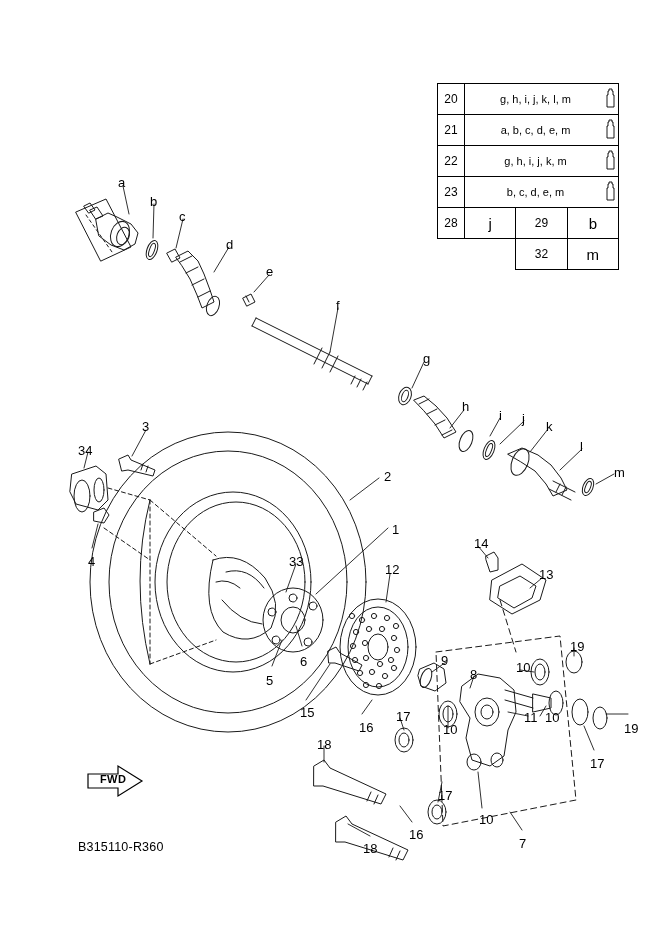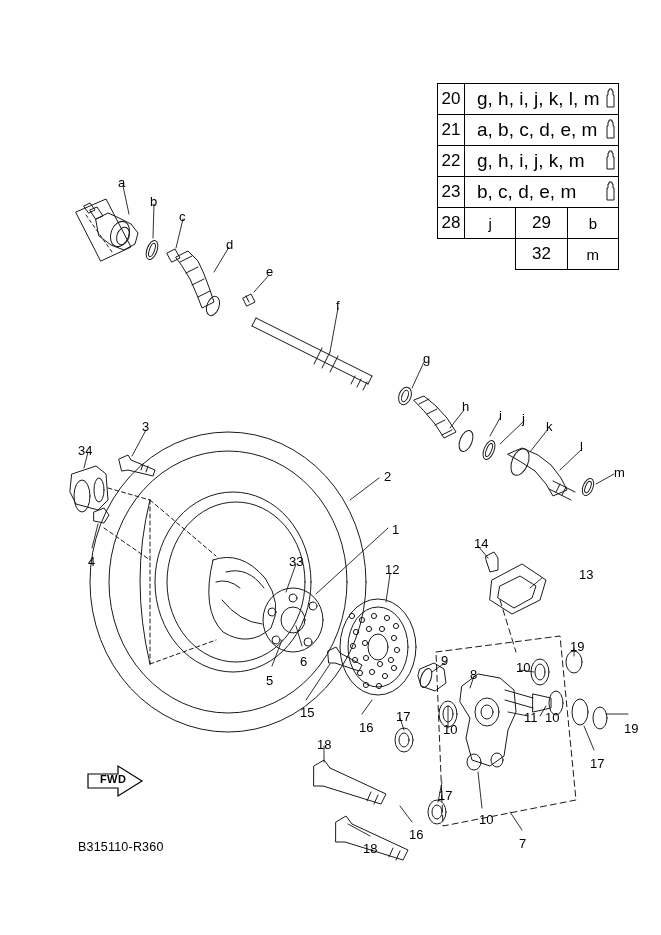--- a/index.html
+++ b/index.html
@@ -52,26 +52,26 @@
   .rhs-table td {
     border: 1px solid #000;
     font-size: 14px;
     padding: 0;
     height: 30px;
     vertical-align: middle;
   }
   .rhs-table td.num {
     width: 26px;
     text-align: center;
-    font-size: 17px;
+    font-size: 12px;
   }
   .rhs-table td.letters {
-    text-align: left;
-    padding-left: 12px;
-    font-size: 19px;
+    text-align: center;
+    padding-left: 4px;
+    font-size: 11px;
   }
   .rhs-table td.single {
     text-align: center;
     font-size: 15px;
   }
   .rhs-table td.blank { }
   .grease-cell {
     position: relative;
     padding-right: 16px !important;
   }
@@ -401,21 +401,21 @@
       <div class="lbl" style="left: 438px; top: 789px;">17</div>
       <div class="lbl" style="left: 590px; top: 757px;">17</div>
       <div class="lbl" style="left: 441px; top: 654px;">9</div>
       <div class="lbl" style="left: 470px; top: 668px;">8</div>
       <div class="lbl" style="left: 516px; top: 661px;">10</div>
       <div class="lbl" style="left: 545px; top: 711px;">10</div>
       <div class="lbl" style="left: 443px; top: 723px;">10</div>
       <div class="lbl" style="left: 479px; top: 813px;">10</div>
       <div class="lbl" style="left: 524px; top: 711px;">11</div>
       <div class="lbl" style="left: 519px; top: 837px;">7</div>
-      <div class="lbl" style="left: 539px; top: 568px; margin-left: 40px;">13</div>
+      <div class="lbl" style="left: 539px; top: 568px;">13</div>
       <div class="lbl" style="left: 474px; top: 537px;">14</div>
       <div class="lbl" style="left: 570px; top: 640px;">19</div>
       <div class="lbl" style="left: 624px; top: 722px;">19</div>
     </div>
 
   <div class="fwd-wrap">
     <svg viewBox="0 0 60 34" width="60" height="34">
       <path d="M2 10 h30 v-8 l24 15 l-24 15 v-8 h-30 z" fill="none" stroke="#000" stroke-width="1.2"></path>
     </svg>
     <div class="fwd-text">FWD</div>

